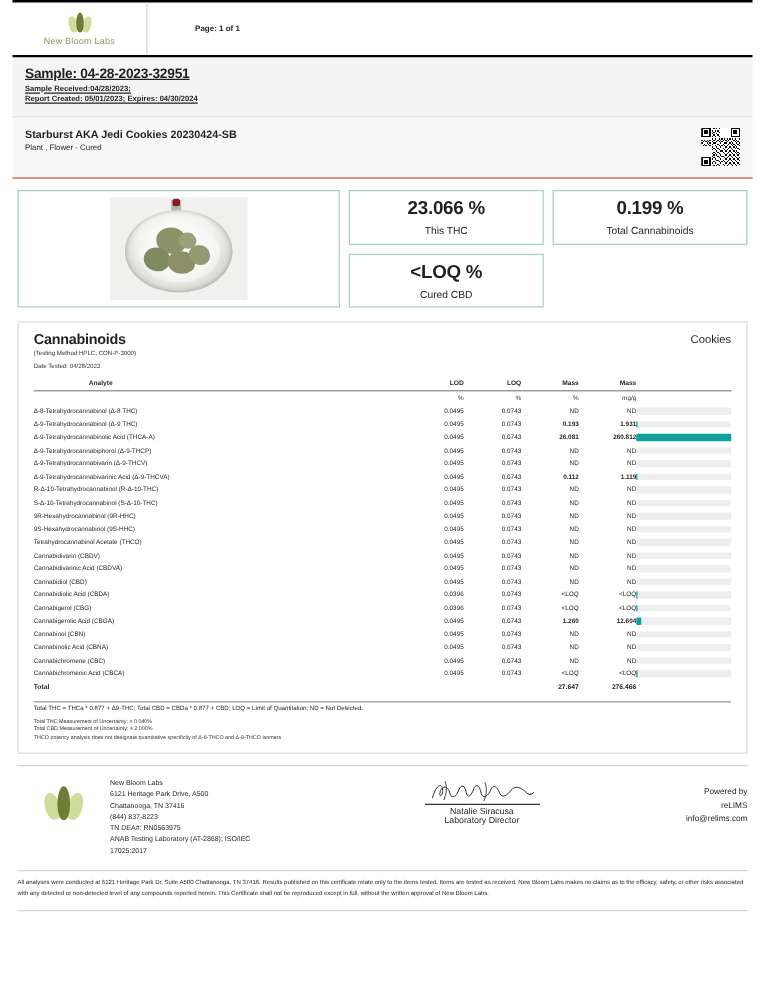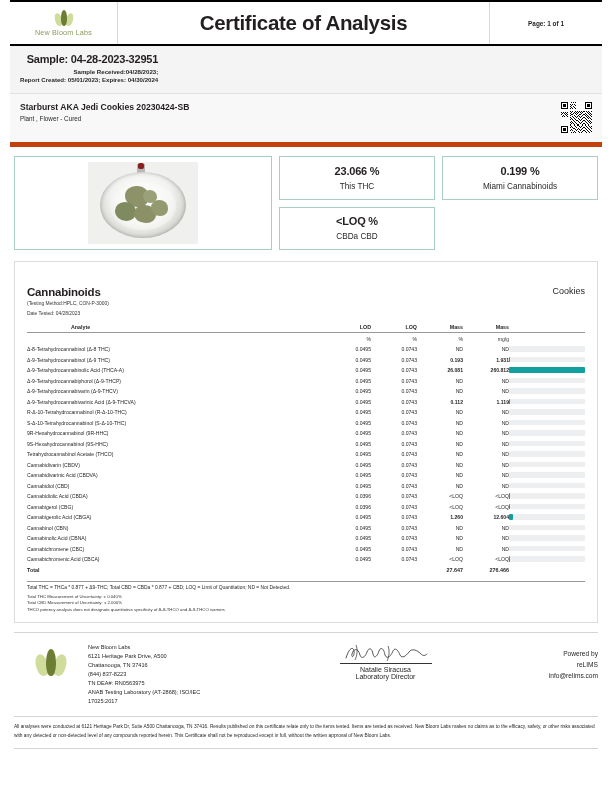--- a/index.html
+++ b/index.html
@@ -24,26 +24,26 @@
   .coa-title-cell { flex:1; display:flex; align-items:center; justify-content:center; border-right:1px solid #d8d8d8; }
   .coa-title { font-size:20.5px; font-weight:700; letter-spacing:-.3px; }
   .page-cell { width:112px; display:flex; align-items:center; justify-content:center; }
   .page-num { font-size:6.4px; font-weight:600; }
 
   
   .info-strip { display:flex; background:#f4f4f4; border-bottom:1px solid #e0e0e0; padding:7px 10px 8px 10px; }
   .client { flex:1; }
   .client-name { font-size:11px; font-weight:600; letter-spacing:-.1px; margin-bottom:3px; }
   .client-line { font-size:6.6px; line-height:1.45; }
-  .sample { text-align:right; }
+  .sample { text-align:left;text-decoration:underline; }
   .sample-id { font-size:11px; font-weight:700; letter-spacing:-.2px; margin-bottom:2.5px; }
   .sample-line { font-size:6.1px; font-weight:600; line-height:1.45; }
 
   
-  .prod-strip { display:flex; align-items:flex-start; background:#f8f8f8; border-bottom:5px solid #c2410c; padding:8px 10px 9px 10px; min-height:46px;justify-content:flex-end; }
+  .prod-strip { display:flex; align-items:flex-start; background:#f8f8f8; border-bottom:1px solid #c2410c; padding:8px 10px 9px 10px; min-height:46px;justify-content:flex-end; }
   .prod-info { flex:1; }
   .prod-name { font-size:8.6px; font-weight:600; margin-bottom:2.5px; }
   .prod-sub { font-size:6.3px; }
   .qr { width:31px; height:31px; flex:0 0 auto; }
 
   
   .summary { display:flex; gap:7px; padding:9px 4px 10px 4px; background:#fff; }
   .photo-box { width:258px; border:1px solid #a8cfc4; background:#fff; display:flex; align-items:center; justify-content:center; padding:5px; }
   .photo { position:relative; width:110px; height:82px; background:#f0f0ee; overflow:hidden; }
   .pan { position:absolute; left:12px; top:10px; width:86px; height:66px; border-radius:50%;
@@ -55,25 +55,25 @@
   .handle-tip { position:absolute; left:50px; top:1px; width:6px; height:6px; background:#8a1d1d; border-radius:2px; }
   .bud { position:absolute; border-radius:48% 52% 45% 55%; }
   .b1 { left:37px; top:24px; width:24px; height:21px; background:#8d9268; }
   .b2 { left:27px; top:40px; width:21px; height:19px; background:#7f8a5e; }
   .b3 { left:46px; top:43px; width:22px; height:18px; background:#8b9066; }
   .b4 { left:63px; top:38px; width:17px; height:16px; background:#949a70; }
   .b5 { left:55px; top:28px; width:14px; height:13px; background:#9aa077; }
 
   .stats { flex:1; display:grid; grid-template-columns:1fr 1fr; grid-template-rows:1fr 1fr; gap:7px; }
   .stat { border:1px solid #a8cfc4; background:#fff; display:flex; flex-direction:column; align-items:center; justify-content:center; gap:5px; }
-  .stat-val { font-size:11px; font-weight:700; letter-spacing:-.2px; }
+  .stat-val { font-size:15px; font-weight:700; letter-spacing:-.2px; }
   .stat-lbl { font-size:8.2px; }
 
   
-  .panel { border:1px solid #dcdcdc; background:#fff; margin:1px 4px 0 4px; padding:24px 12px 8px 12px; }
+  .panel { border:1px solid #dcdcdc; background:#fff; margin:1px 4px 0 4px; padding:8px 12px 8px 12px; }
   .panel-head { display:flex; align-items:flex-start; justify-content:space-between; }
   .panel-title { font-size:11.5px; font-weight:700; letter-spacing:-.2px; }
   .panel-status { font-size:9px; }
   .panel-meta { font-size:4.9px; color:#333; line-height:1.5; margin-top:2px; }
 
   table.an { width:100%; border-collapse:collapse; margin-top:7px; }
   table.an th { font-size:5.3px; font-weight:700; padding:0 0 2.5px 0; border-bottom:.8px solid #999; text-align:right; }
   table.an th.analyte { text-align:left; padding-left:44px; }
   table.an th.chart-h { border-bottom:.8px solid #999; }
   tr.units td { font-size:4.9px; text-align:right; padding:2.5px 0 3px 0; color:#333; }
@@ -118,23 +118,20 @@
 <div class="page">
 
   <div class="topbar">
     <div class="logo-cell">
       <div class="logo-mark">
         <div class="wing l"></div>
           <div class="wing r"></div>
           <div class="pod"></div>
       </div>
       <div class="logo-text">New Bloom Labs</div>
-    </div>
-    <div class="coa-title-cell">
-      <div class="coa-title">Certificate of Analysis</div>
     </div>
     <div class="page-cell">
       <div class="page-num">Page: 1 of 1</div>
     </div>
   </div>
 
   <div class="info-strip">
     <div class="sample">
       <div class="sample-id">Sample: 04-28-2023-32951</div>
       <div class="sample-line">Sample Received:04/28/2023;</div>
@@ -204,25 +201,25 @@
           <div class="bud b5"></div>
       </div>
     </div>
     <div class="stats">
       <div class="stat">
         <div class="stat-val">23.066 %</div>
         <div class="stat-lbl">This THC</div>
       </div>
       <div class="stat">
         <div class="stat-val">0.199 %</div>
-        <div class="stat-lbl">Miami Cannabinoids</div>
+        <div class="stat-lbl">Total Cannabinoids</div>
       </div>
       <div class="stat">
         <div class="stat-val">&lt;LOQ %</div>
-        <div class="stat-lbl">CBDa CBD</div>
+        <div class="stat-lbl">Cured CBD</div>
       </div>
     </div>
   </div>
 
   <div class="panel">
     <div class="panel-head">
       <div class="panel-title">Cannabinoids</div>
       <div class="panel-status">Cookies</div>
     </div>
     <div class="panel-meta">(Testing Method:HPLC, CON-P-3000)</div>

